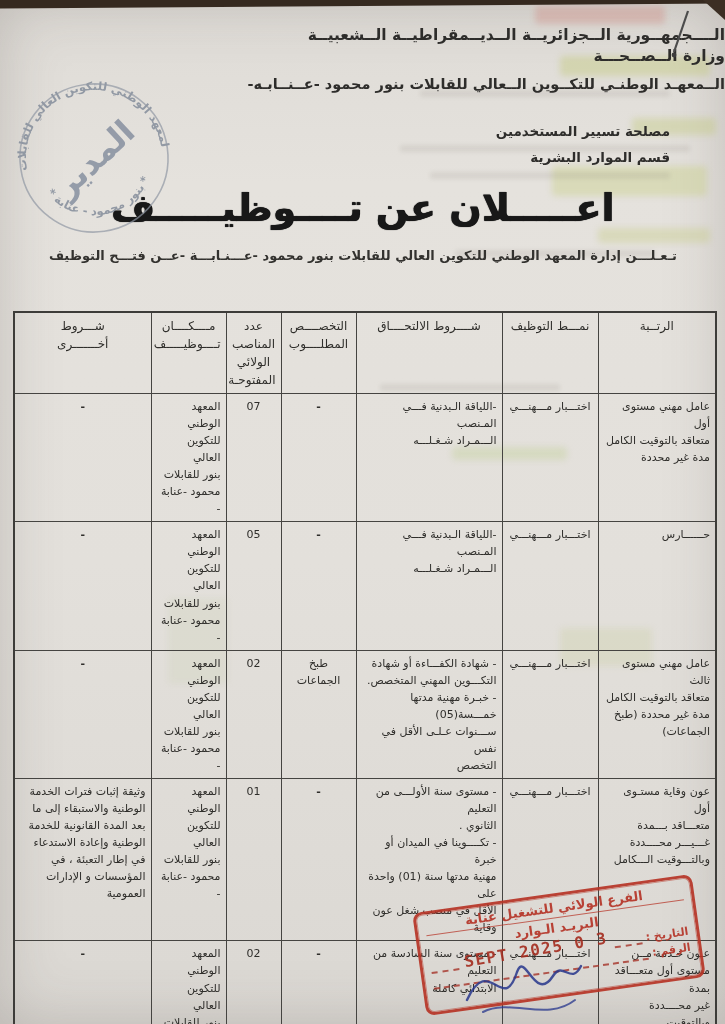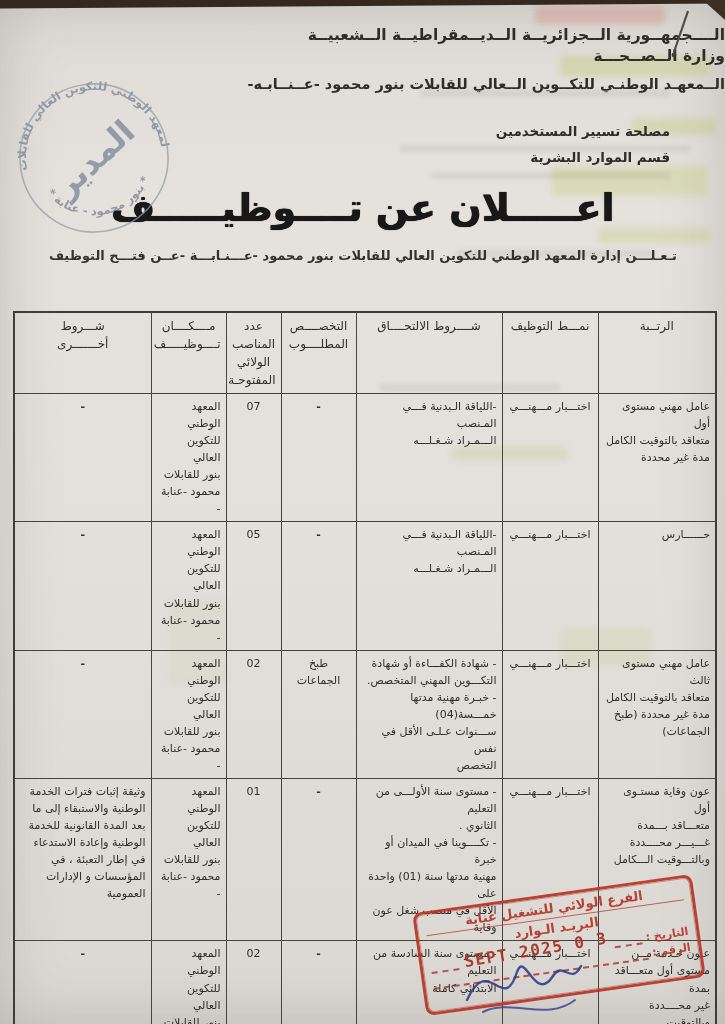--- a/index.html
+++ b/index.html
@@ -205,21 +205,21 @@
           <td class="c-other dash">-</td>
         </tr>
         <tr>
           <td class="c-rank">عامل مهني مستوى ثالث
 متعاقد بالتوقيت الكامل
 مدة غير محددة (طبخ
 الجماعات)</td>
           <td class="c-type">اختـــبار مـــهنـــي</td>
           <td class="c-conditions">- شهادة الكفـــاءة أو شهادة
 التكـــوين المهني المتخصص.
-- خبـرة مهنية مدتها خمـــسة(04)
+- خبـرة مهنية مدتها خمـــسة(05)
 ســـنوات عـلـى الأقل في نفس
 التخصص</td>
           <td class="c-specialty">طبخ
 الجماعات</td>
           <td class="c-count">02</td>
           <td class="c-place">المعهد الوطني
 للتكوين العالي
 بنور للقابلات
 محمود -عنابة -</td>
           <td class="c-other dash">-</td>

